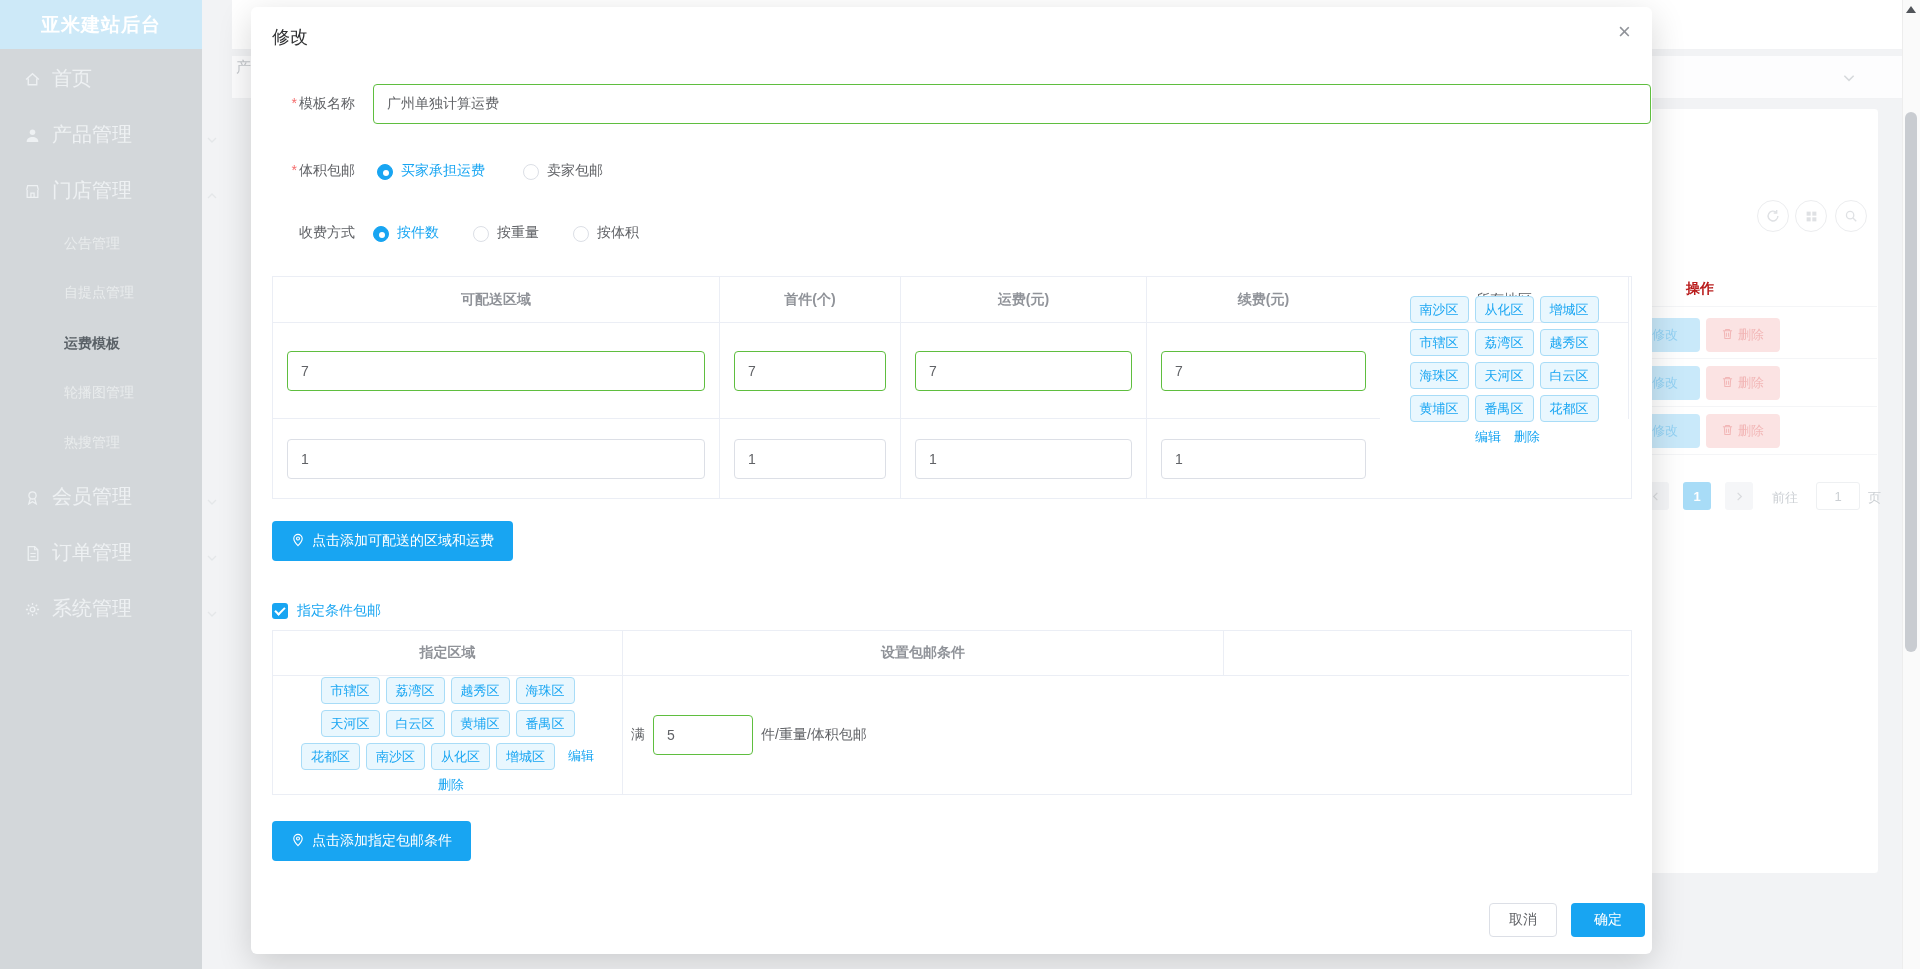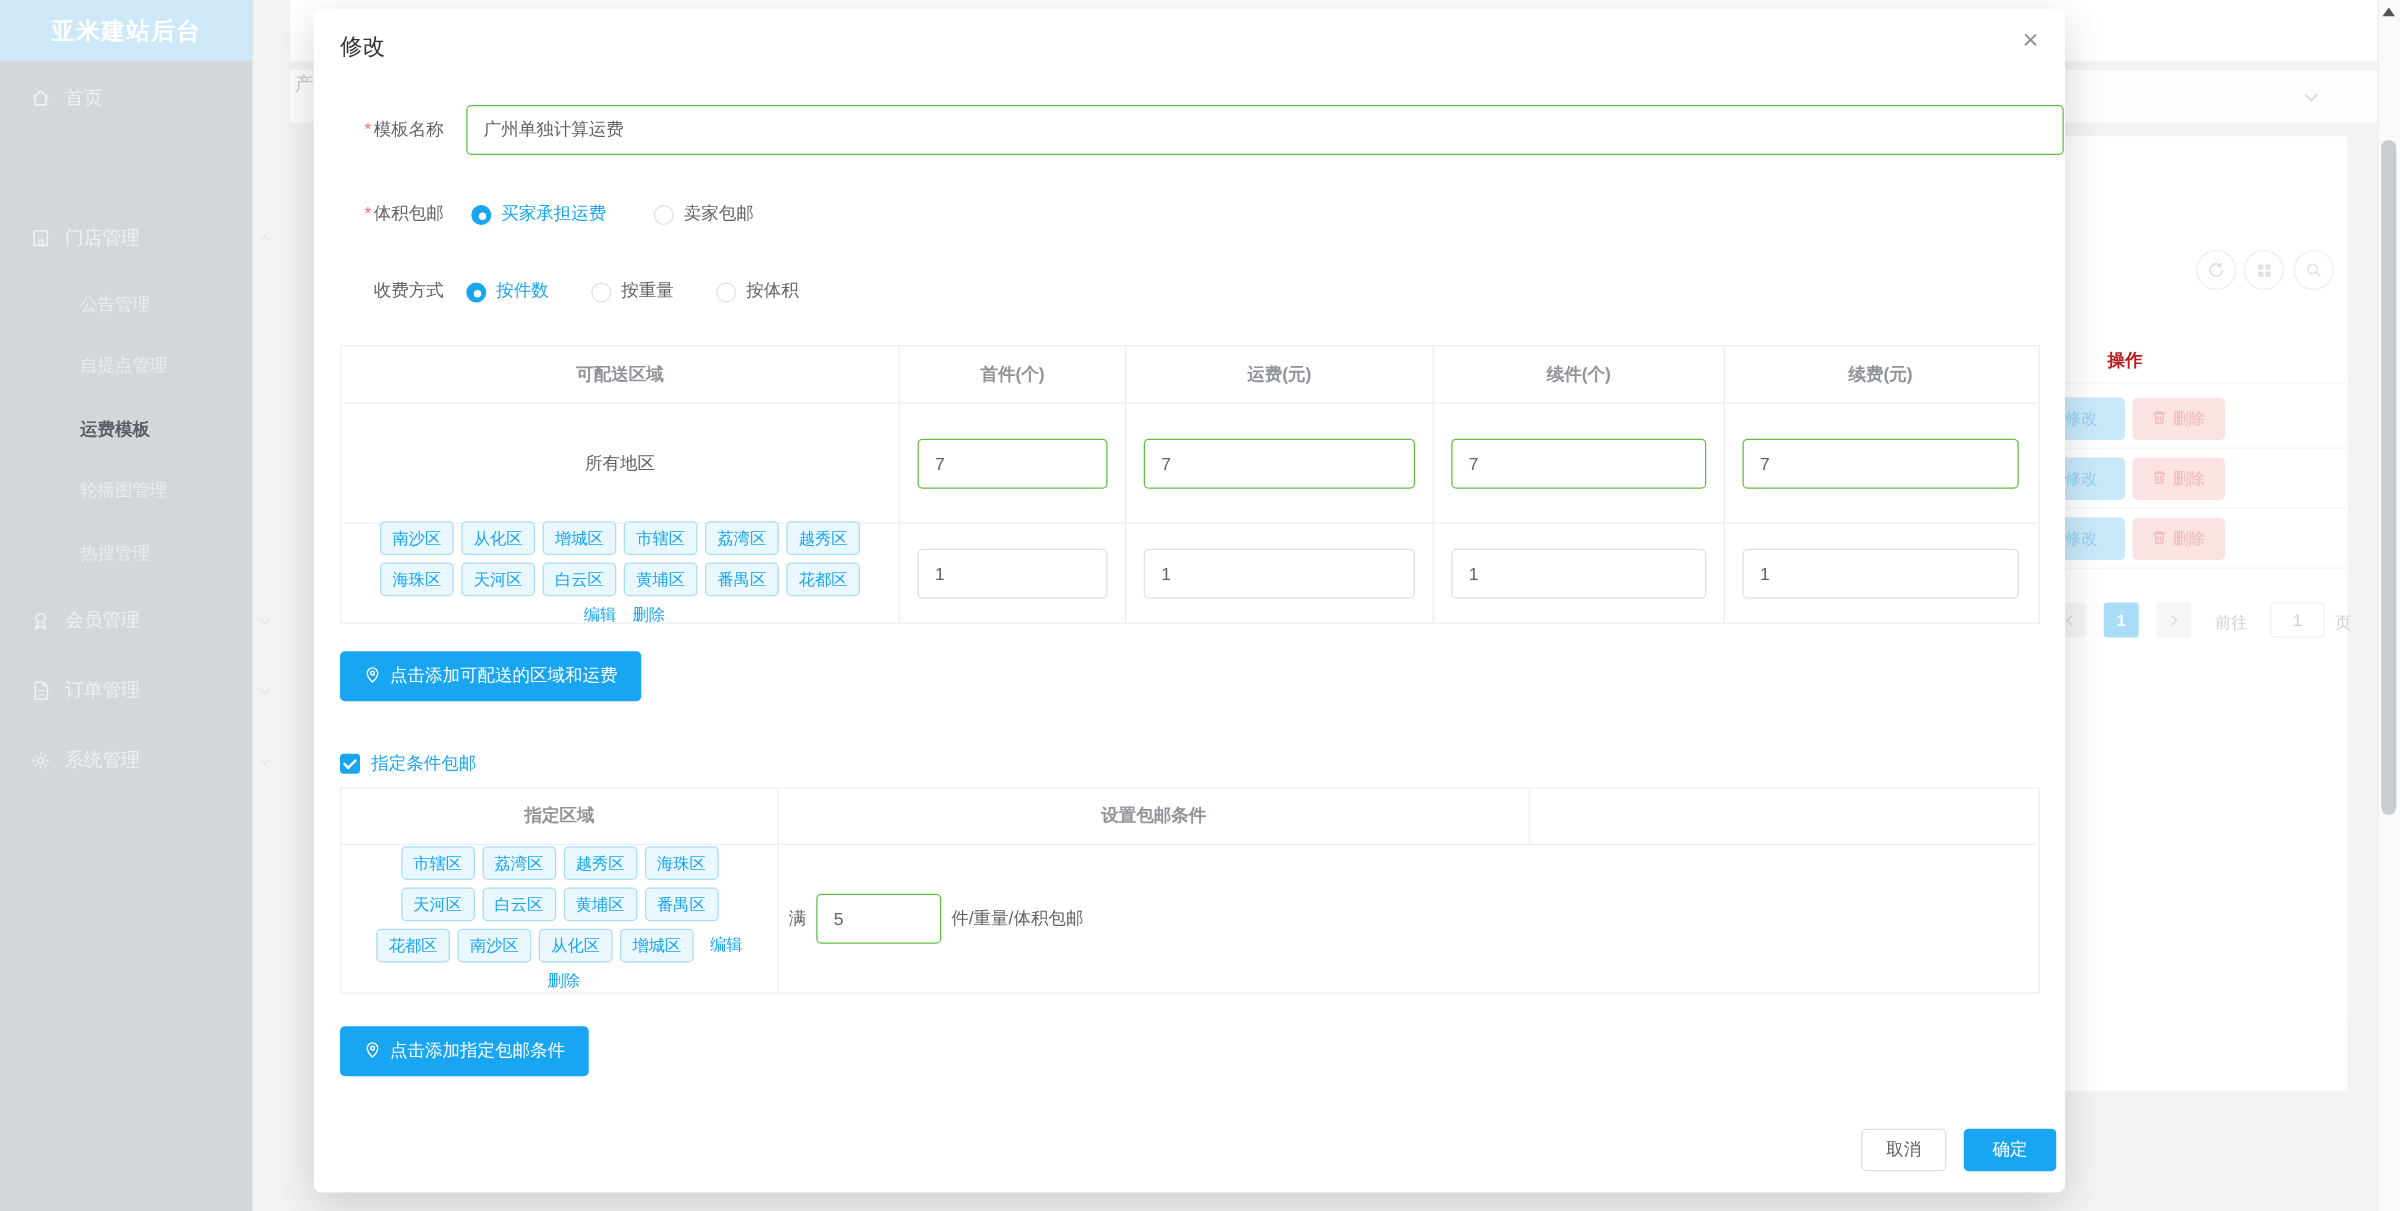--- a/index.html
+++ b/index.html
@@ -2,21 +2,21 @@
 <html><head>
 <meta charset="utf-8">
 <style>
   html,body{margin:0;padding:0;}
   body{font-family:"Liberation Sans","DejaVu Sans",sans-serif;font-size:14px;color:#606266;}
   .stage{position:relative;width:1920px;height:969px;background:#f2f3f5;overflow:hidden;}
 
   
   .sidebar{position:absolute;left:0;top:0;width:202px;height:969px;background:#d3d7da;z-index:2;}
   .sb-header{height:49px;background:#cde9f8;color:#fff;font-weight:bold;font-size:19px;display:flex;align-items:center;justify-content:center;letter-spacing:1px;}
-  .sb-item{position:absolute;left:0;width:232px;height:36px;display:flex;align-items:center;color:#eef1f3;font-size:15px;cursor:pointer;}
+  .sb-item{position:absolute;left:0;width:232px;height:36px;display:flex;align-items:center;color:#eef1f3;font-size:20px;cursor:pointer;}
   .sb-item .ic{width:17px;height:17px;margin-left:24px;margin-right:11px;color:#eef1f3;flex:none;}
   .sb-item .chev{position:absolute;right:14px;width:12px;height:12px;color:#e4e7e9;}
   .sb-sub{position:absolute;left:64px;height:34px;display:flex;align-items:center;color:#e9eced;font-size:14px;cursor:pointer;}
   .sb-sub.active{color:#596066;font-weight:bold;}
 
   
   .topbar{position:absolute;left:232px;top:0;width:1688px;height:49px;background:#fff;border-bottom:1px solid #f1f2f4;z-index:1;}
   .admin{position:absolute;right:34px;top:15px;font-size:15px;color:#c3c6ca;}
   .filterbar{position:absolute;left:232px;top:56px;width:1688px;height:42px;background:#fdfdfe;border-bottom:1px solid #f1f2f4;z-index:1;}
   .filter-chev{position:absolute;left:1842px;top:71px;width:14px;height:14px;color:#d6d9dc;z-index:1;}
@@ -83,20 +83,30 @@
   <div class="sidebar">
     <div class="sb-header">亚米建站后台</div>
 
     <div class="sb-item" style="top:60px">
       <span class="ic"><svg viewBox="0 0 16 16" width="17" height="17">
             <path d="M2 8 8 2.5 14 8M4 7v6h8V7" fill="none" stroke="currentColor" stroke-width="1.3"></path>
           </svg></span>
       <span>首页</span>
     </div>
 
+    <div class="sb-item" style="top:116px">
+      <span class="ic"><svg viewBox="0 0 16 16" width="17" height="17">
+            <circle cx="8" cy="5" r="2.6" fill="currentColor"></circle>
+            <path d="M2.5 14c0-3 2.5-4.5 5.5-4.5s5.5 1.5 5.5 4.5z" fill="currentColor"></path>
+          </svg></span>
+      <span>产品管理</span>
+      <span class="chev"><svg viewBox="0 0 12 12" width="12" height="12">
+            <path d="M2 4l4 4 4-4" fill="none" stroke="currentColor" stroke-width="1.3"></path>
+          </svg></span>
+    </div>
 
     <div class="sb-item" style="top:172px">
       <span class="ic"><svg viewBox="0 0 16 16" width="17" height="17">
             <path d="M2.5 6.5 3.5 2.5h9l1 4M3 6.5V13.5h10V6.5M6.5 13.5V9.5h3v4" fill="none" stroke="currentColor" stroke-width="1.2"></path>
           </svg></span>
       <span>门店管理</span>
       <span class="chev"><svg viewBox="0 0 12 12" width="12" height="12">
             <path d="M2 8l4-4 4 4" fill="none" stroke="currentColor" stroke-width="1.3"></path>
           </svg></span>
     </div>
@@ -259,21 +269,20 @@
       <div class="opt" style="margin-left:34px;">
           <span class="radio"></span>
           <span class="r-label">按体积</span>
         </div>
     </div>
 
     <div class="gtable" style="top:269px;width:1360px;grid-template-columns:447px 181px 246px 233px 249px;grid-template-rows:46px 96px 79px;">
       <div class="cell th">可配送区域</div>
       <div class="cell th">首件(个)</div>
       <div class="cell th">运费(元)</div>
-      <div class="cell th">续件(个)</div>
       <div class="cell th last">续费(元)</div>
 
       <div class="cell">所有地区</div>
       <div class="cell">
           <input class="txt-input green cell-input" value="7" style="">
         </div>
       <div class="cell">
           <input class="txt-input green cell-input" value="7" style="">
         </div>
       <div class="cell">

